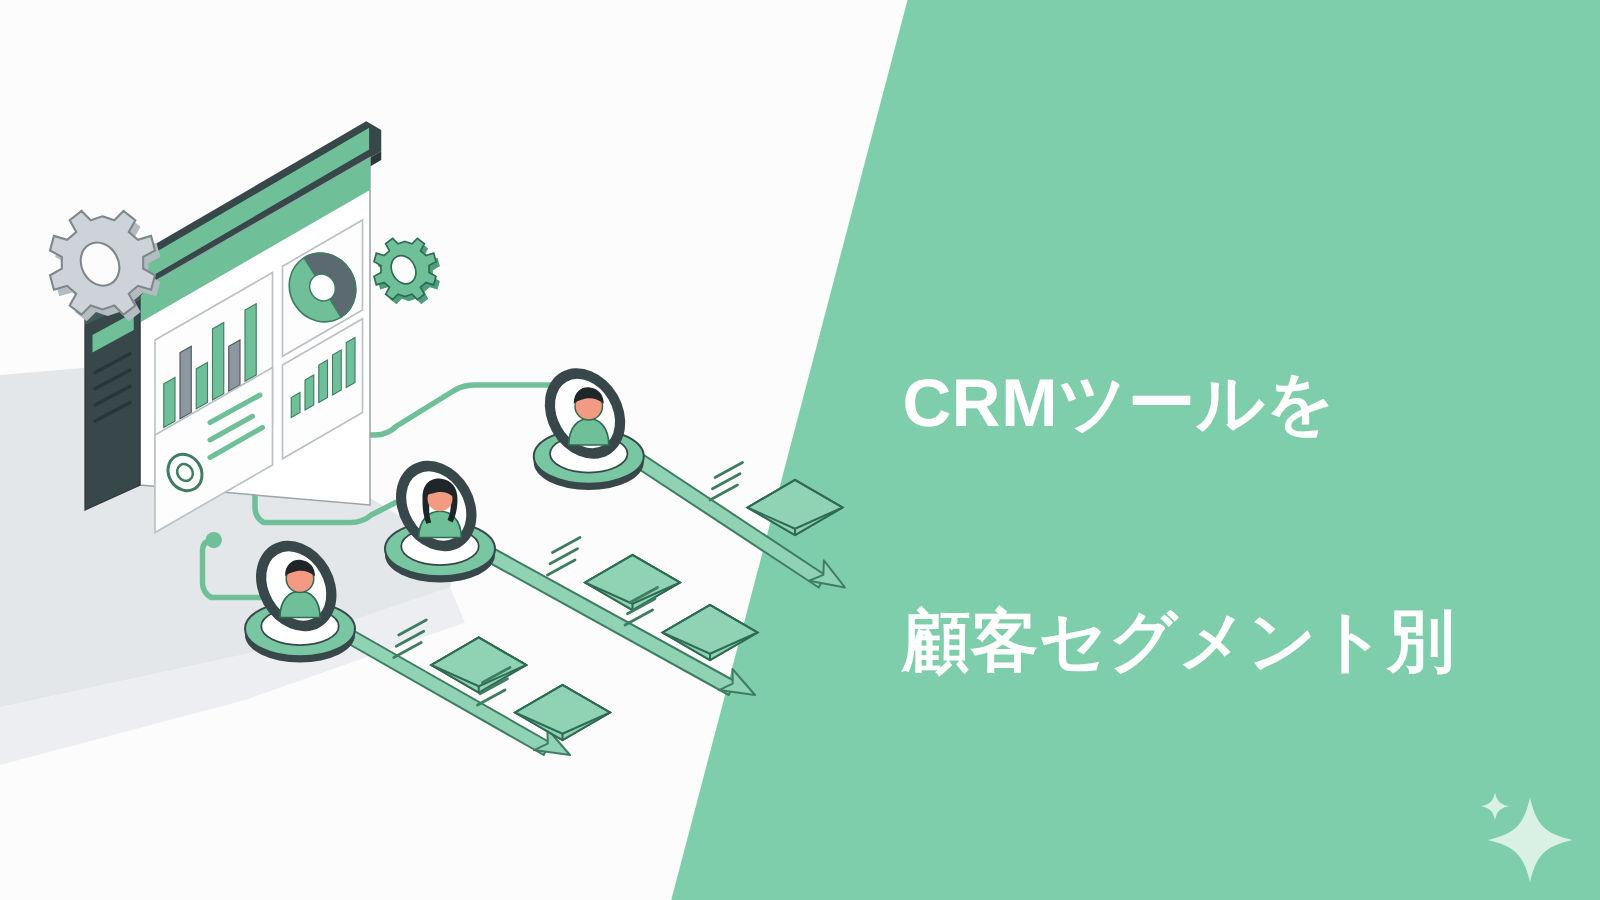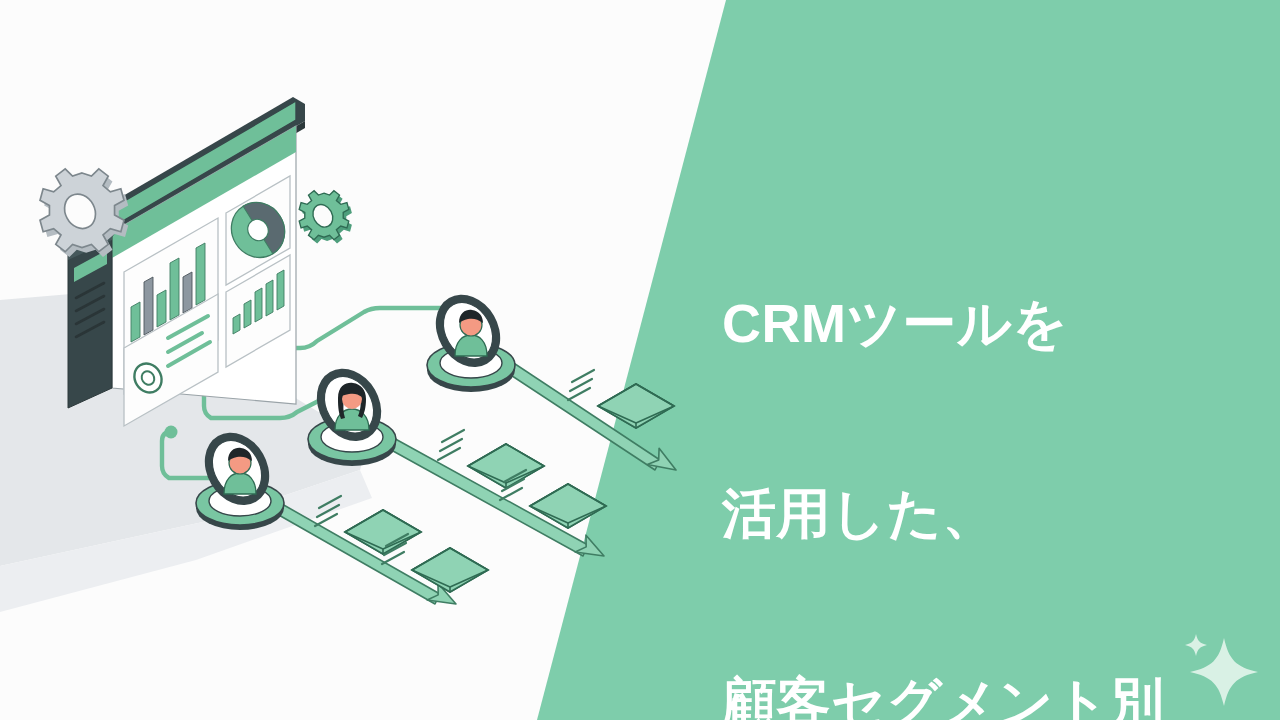--- a/index.html
+++ b/index.html
@@ -286,18 +286,17 @@
     <g transform="translate(1224,672)">
       <path d="M0,-34 C5,-12 12,-5 34,0 C12,5 5,12 0,34 C-5,12 -12,5 -34,0 C-12,-5 -5,-12 0,-34 Z" fill="#d9f1e5"></path>
     </g>
     <g transform="translate(1196,645)">
       <path d="M0,-11 C1.6,-4 4,-1.6 11,0 C4,1.6 1.6,4 0,11 C-1.6,4 -4,1.6 -11,0 C-4,-1.6 -1.6,-4 0,-11 Z" fill="#d9f1e5"></path>
     </g>
   </svg>
 
   <div id="title-block">
     <span class="tline">CRMツールを</span>
-    <span class="tline">活用した、</span>
     <span class="tline">顧客セグメント別</span>
     
   </div>
 
 </div>
 
 </body></html>

